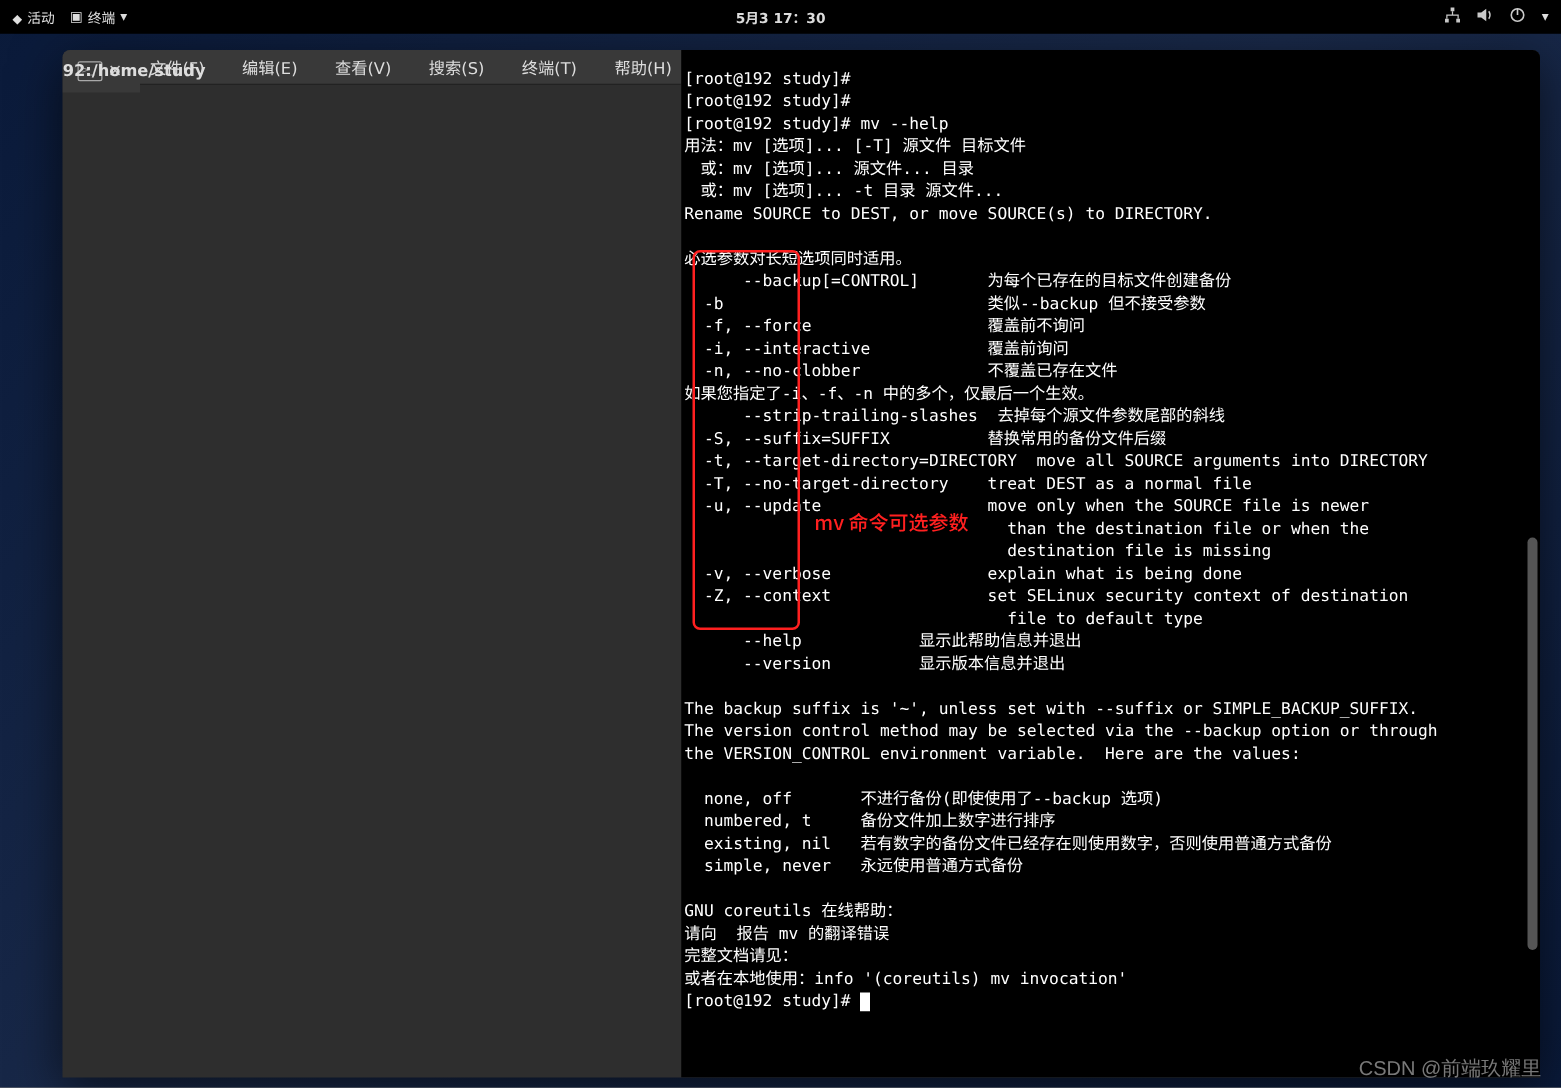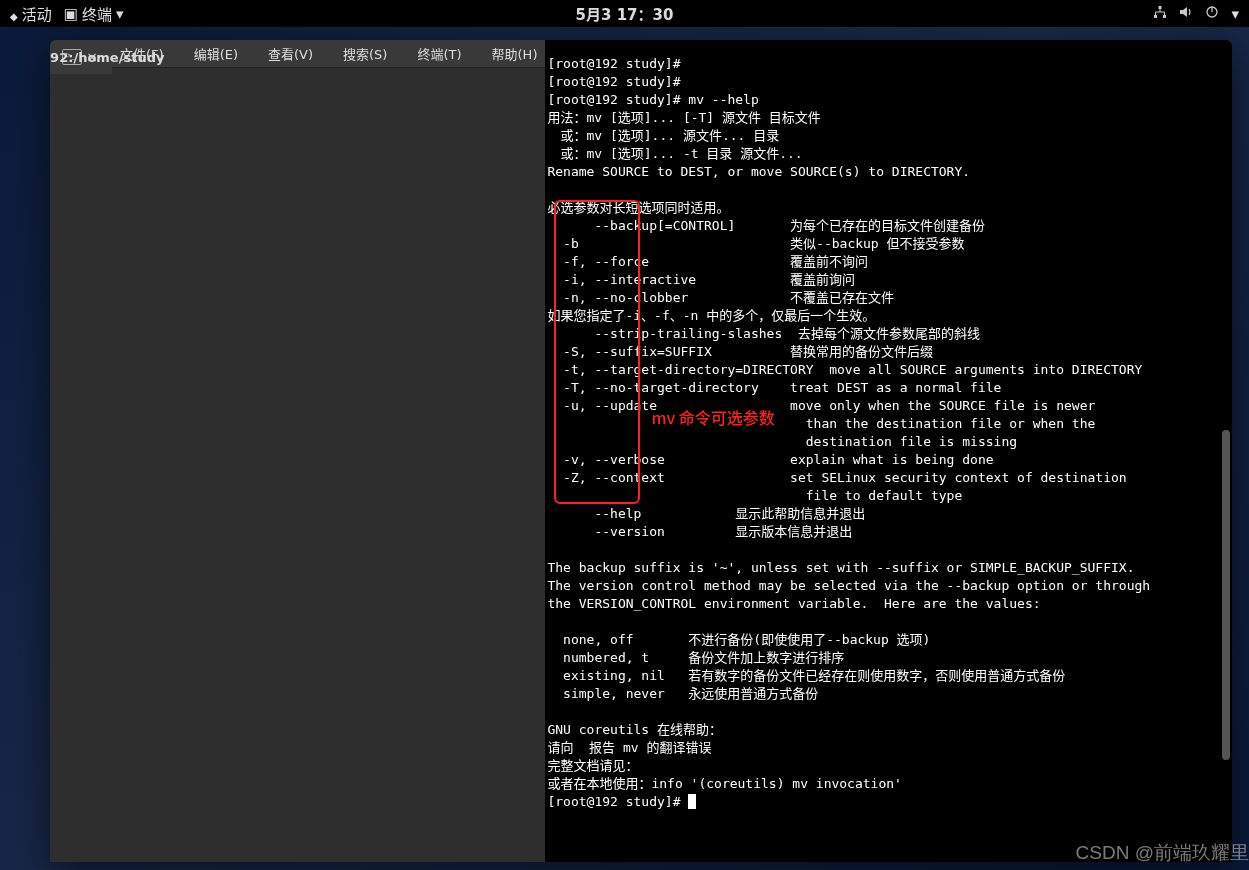--- a/index.html
+++ b/index.html
@@ -13,21 +13,21 @@
 }
 
 
 .top-panel {
   height: 27px;
   background: #000;
   color: #e0e0e0;
   display: flex;
   align-items: center;
   padding: 12px 10px;
-  font-size: 15px;
+  font-size: 11px;
   position: relative;
 }
 .top-panel .left { display: flex; align-items: center; gap: 12px; }
 .top-panel .left .activities::before { content: "◆"; margin-right: 4px; font-size: 10px; }
 .top-panel .left .app { display: flex; align-items: center; gap: 4px; }
 .top-panel .center { position: absolute; left: 50%; transform: translateX(-50%); font-weight: bold; }
 .top-panel .right { margin-left: auto; display: flex; align-items: center; gap: 12px; }
 .top-panel .icon { display: inline-block; }
 
 
@@ -122,24 +122,24 @@
 
 .cursor {
   display: inline-block;
   width: 8px; height: 15px;
   background: #fff;
   vertical-align: text-bottom;
 }
 
 .watermark {
   position: absolute;
-  right: 0;
+  right: 16px;
   bottom: 4px;
   color: rgba(220,220,220,0.55);
-  font-size: 19px;
+  font-size: 16px;
   font-family: sans-serif;
 }
 </style>
 </head>
 <body>
 
 <div class="top-panel">
   <div class="left">
     <span class="activities">活动</span>
     <span class="app">

